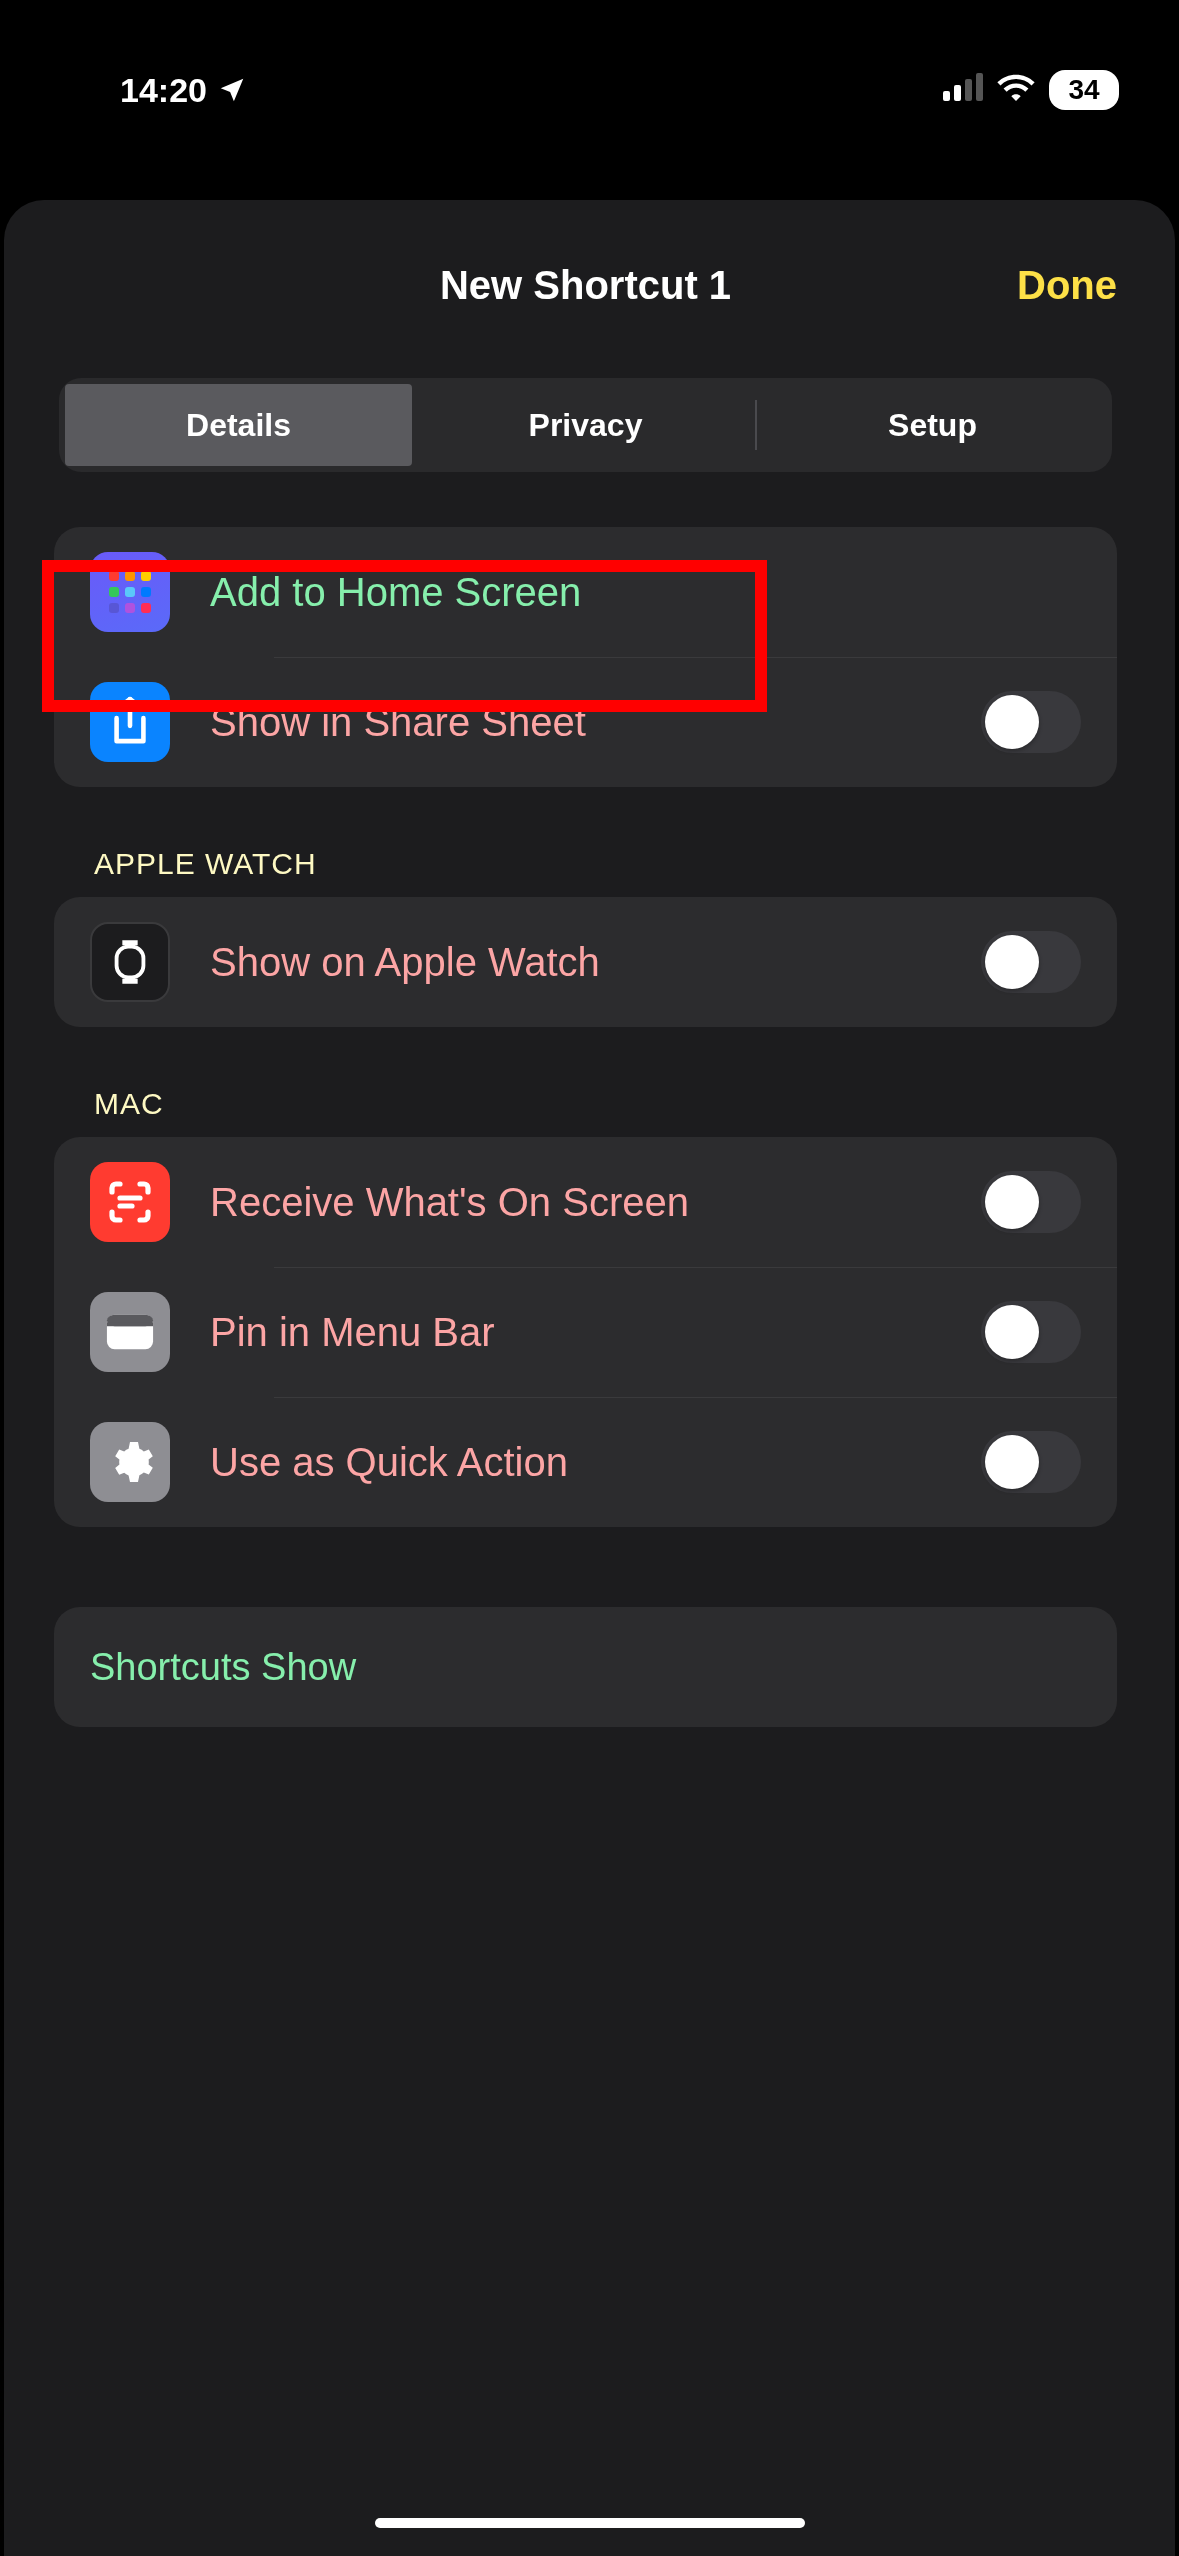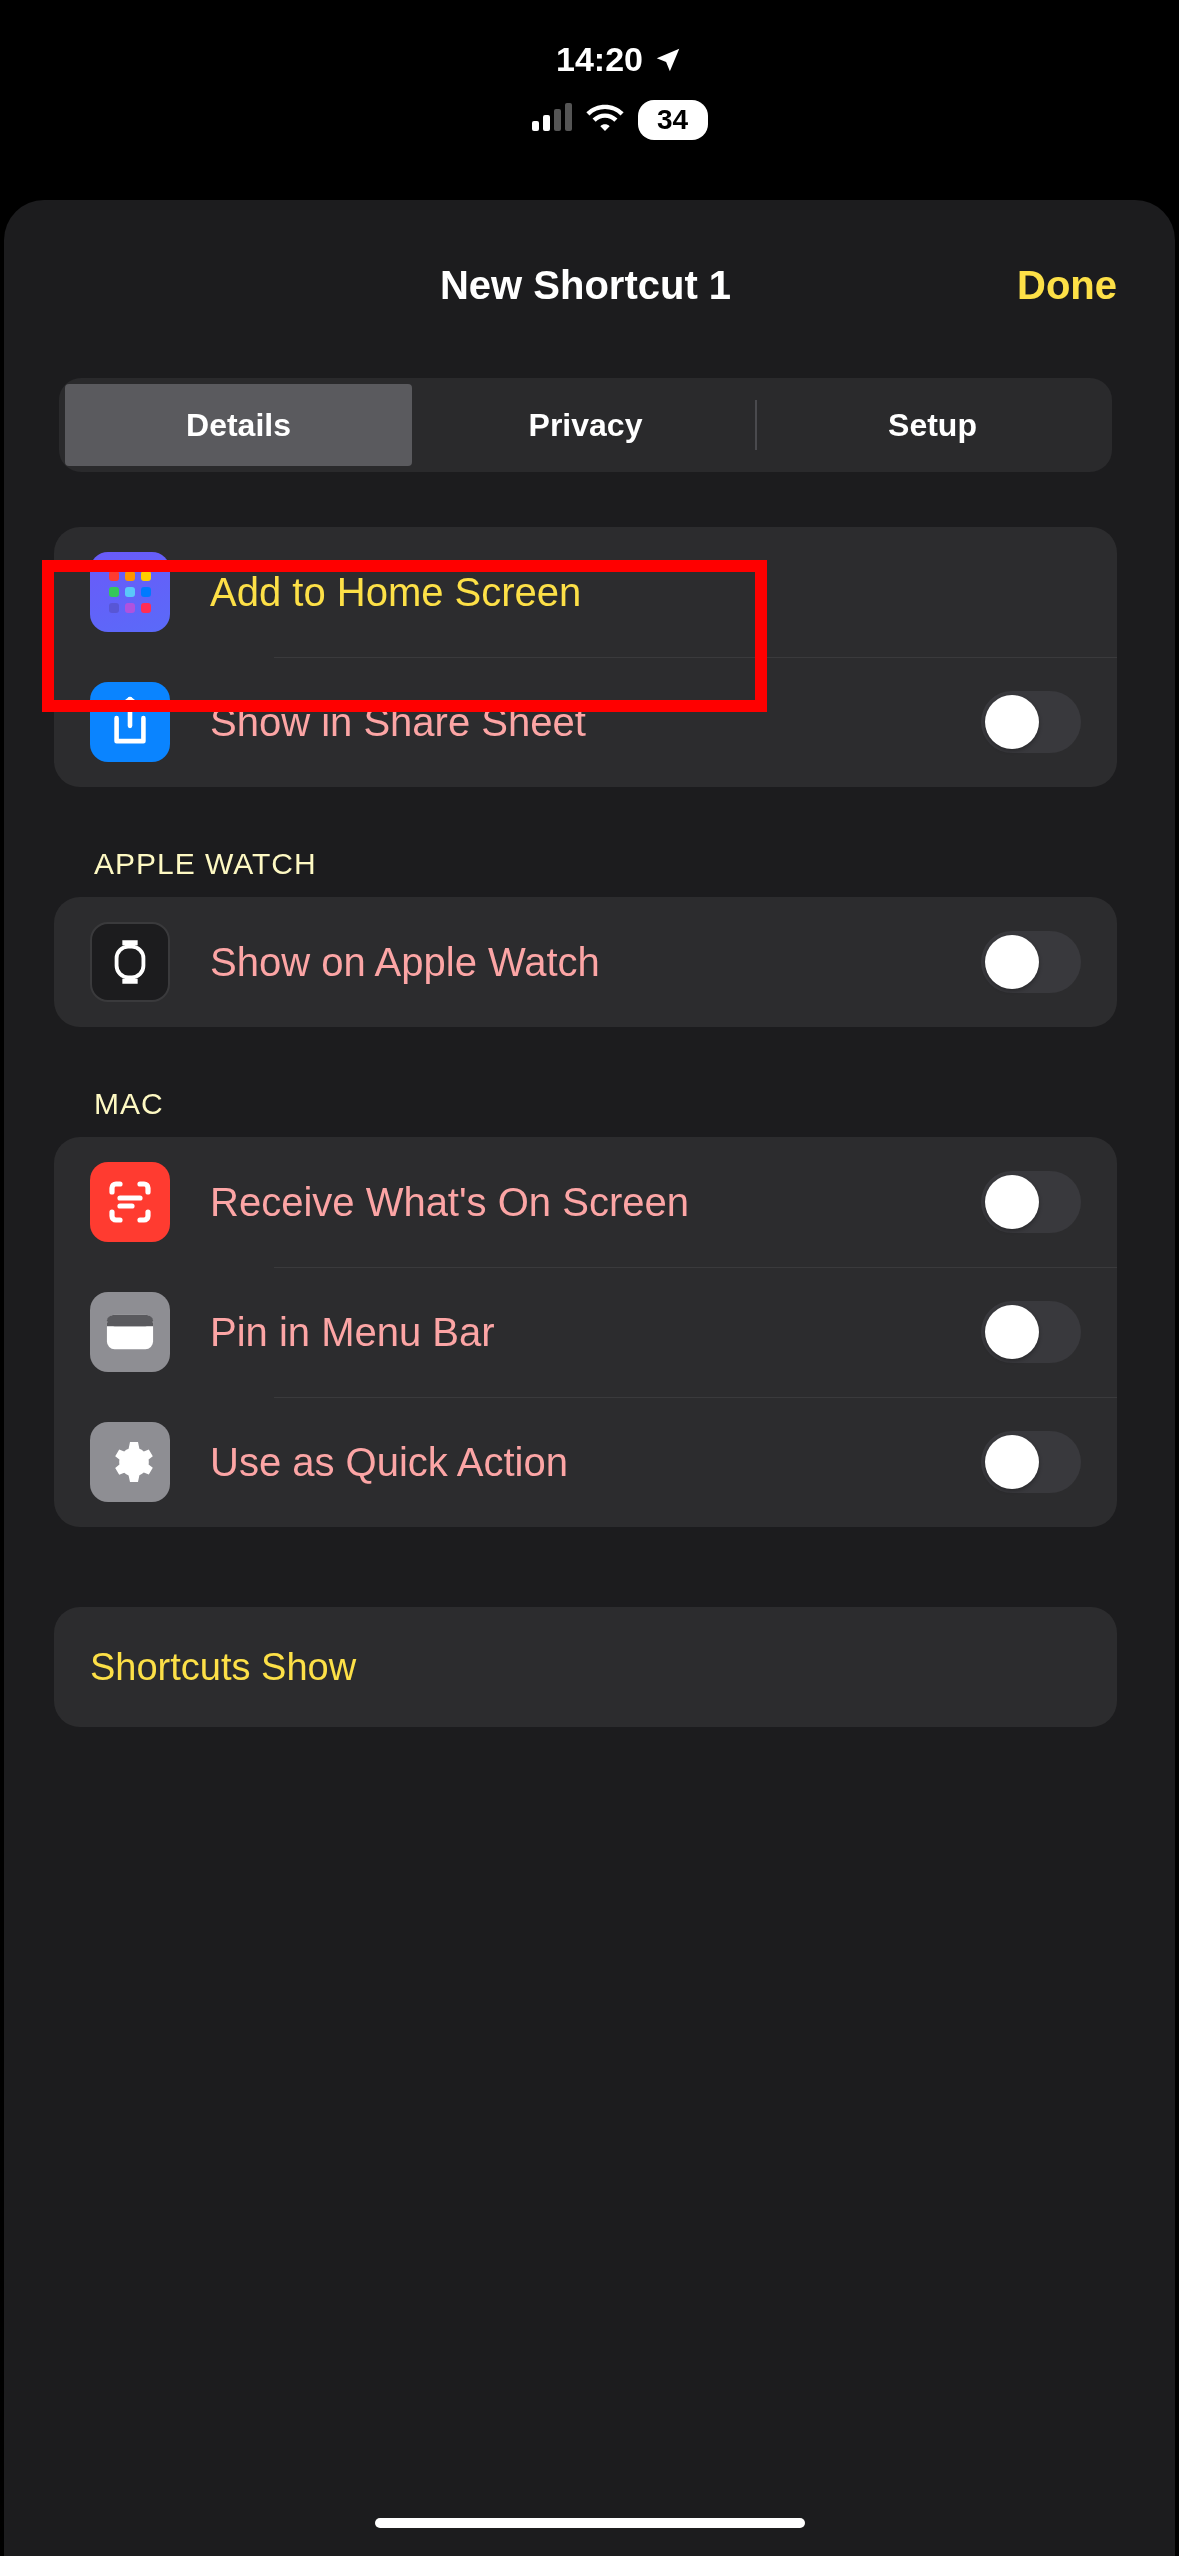--- a/index.html
+++ b/index.html
@@ -13,21 +13,20 @@
       position: relative;
     }
     .status-bar {
       display: flex;
       justify-content: space-between;
       align-items: center;
       padding: 40px 60px 0 120px;
       height: 140px;
       font-size: 34px;
       font-weight: 600;
-      flex-direction: column;
     }
     .status-left { display:flex; align-items:center; gap:10px; }
     .status-right { display:flex; align-items:flex-start; gap:14px; }
     .loc-icon svg { display:block; }
     .battery-pill {
       background:#fff;
       color:#000;
       border-radius:16px;
       padding: 4px 12px;
       font-size:28px;
@@ -112,21 +111,21 @@
       width:80px; height:80px;
       border-radius:18px;
       display:flex; align-items:center; justify-content:center;
       flex-shrink:0;
     }
     .row-label{
       flex:1;
       font-size:40px;
       color:#fca5a5;
     }
-    .row-label.link{ color:#fde047; }
+    .row-label.link{ color:#86efac; }
     .toggle{
       width:100px; height:62px;
       background:#39393d;
       border-radius:62px;
       position:relative;
       flex-shrink:0;
     }
     .toggle .knob{
       position:absolute;
       left:4px; top:4px;

